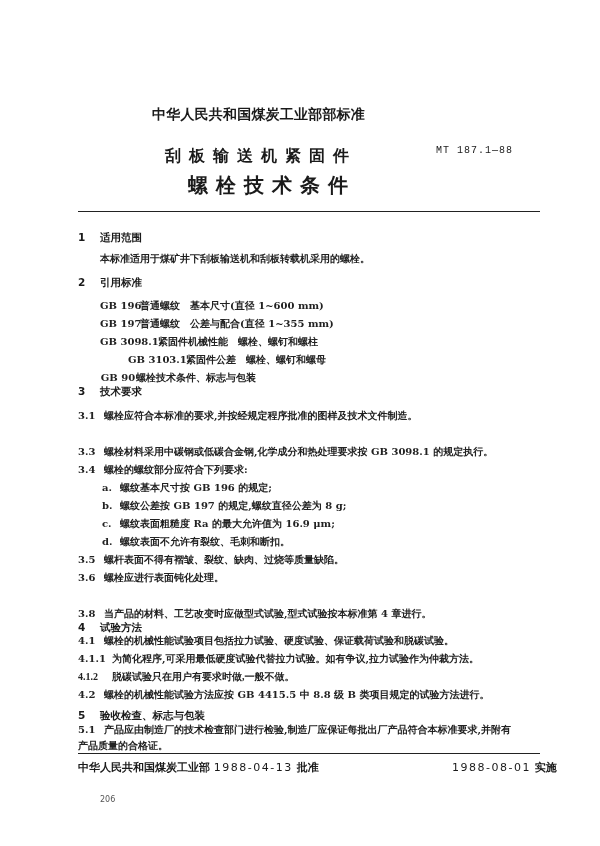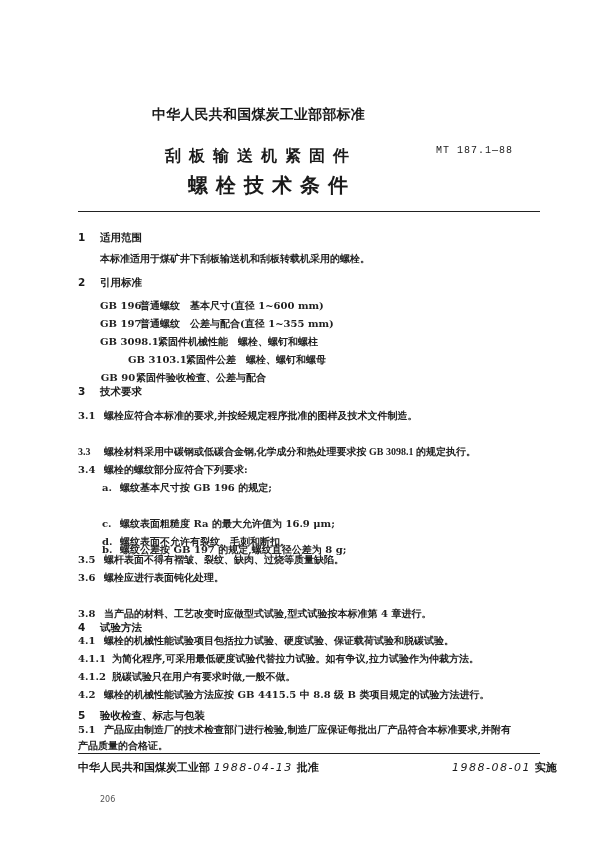--- a/index.html
+++ b/index.html
@@ -38,21 +38,21 @@
     .clause3 .num { display: inline-block; width: 34px; }
     .sub .num { display: inline-block; width: 18px; }
     .footer-left {
       left: 78px; top: 760px; font-size: 11px; font-weight: bold;
       font-family: "DejaVu Sans", "Liberation Sans", sans-serif;
     }
     .footer-right {
       left: 452px; top: 760px; font-size: 11px; font-weight: bold;
       font-family: "DejaVu Sans", "Liberation Sans", sans-serif;
     }
-    .footer-left .date, .footer-right .date { font-weight: normal; letter-spacing: 1.5px; font-style: italic; }
+    .footer-left .date, .footer-right .date { font-weight: normal; letter-spacing: 1.5px; }
     .pageno { left: 100px; top: 795px; font-size: 8px; color: #555;
       font-family: "DejaVu Sans", "Liberation Sans", sans-serif; }
   </style>
 </head>
 <body>
 
 <div class="page">
 
   <div class="abs ministry">中华人民共和国煤炭工业部部标准</div>
   <div class="abs stdno">MT 187.1—88</div>
@@ -74,39 +74,39 @@
   <div class="abs p" style="left:100px; top:317px;">
     <span style="display:inline-block;width:40px;text-align:center;">GB 197</span><span>普通螺纹　公差与配合(直径 1~355 mm)</span>
   </div>
   <div class="abs p" style="left:100px; top:335px;">
     <span style="display:inline-block;width:58px;">GB 3098.1</span><span>紧固件机械性能　螺栓、螺钉和螺柱</span>
   </div>
   <div class="abs p" style="left:100px; top:353px;margin-left:28px;">
     <span style="display:inline-block;width:58px;">GB 3103.1</span><span>紧固件公差　螺栓、螺钉和螺母</span>
   </div>
   <div class="abs p" style="left:100px; top:371px;">
-    <span style="display:inline-block;width:36px;text-align:center;">GB 90</span><span>紧固件验收检查、公差与配合</span>
+    <span style="display:inline-block;width:36px;text-align:center;">GB 90</span><span>螺栓技术条件、标志与包装</span>
   </div>
 
   <div class="abs sec" style="left:78px; top:385px;">
     <span class="num">3</span><span>技术要求</span>
   </div>
   <div class="abs p clause" style="left:78px; top:409px;">
     <span class="num">3.1</span><span>螺栓应符合本标准的要求,并按经规定程序批准的图样及技术文件制造。</span>
   </div>
-  <div class="abs p clause" style="left:78px; top:445px;font-family:Liberation Serif, serif;">
+  <div class="abs p clause" style="left:78px; top:445px;">
     <span class="num">3.3</span><span>螺栓材料采用中碳钢或低碳合金钢,化学成分和热处理要求按 GB 3098.1 的规定执行。</span>
   </div>
   <div class="abs p clause" style="left:78px; top:463px;">
     <span class="num">3.4</span><span>螺栓的螺纹部分应符合下列要求:</span>
   </div>
   <div class="abs p sub" style="left:102px; top:481px;">
     <span class="num">a.</span><span>螺纹基本尺寸按 GB 196 的规定;</span>
   </div>
-  <div class="abs p sub" style="left:102px; top:499px;margin-top:44px;">
+  <div class="abs p sub" style="left:102px; top:499px;">
     <span class="num">b.</span><span>螺纹公差按 GB 197 的规定,螺纹直径公差为 8 g;</span>
   </div>
   <div class="abs p sub" style="left:102px; top:517px;">
     <span class="num">c.</span><span>螺纹表面粗糙度 Ra 的最大允许值为 16.9 μm;</span>
   </div>
   <div class="abs p sub" style="left:102px; top:535px;">
     <span class="num">d.</span><span>螺纹表面不允许有裂纹、毛刺和断扣。</span>
   </div>
   <div class="abs p clause" style="left:78px; top:553px;">
     <span class="num">3.5</span><span>螺杆表面不得有褶皱、裂纹、缺肉、过烧等质量缺陷。</span>
@@ -120,21 +120,21 @@
 
   <div class="abs sec" style="left:78px; top:621px;">
     <span class="num">4</span><span>试验方法</span>
   </div>
   <div class="abs p clause" style="left:78px; top:634px;">
     <span class="num">4.1</span><span>螺栓的机械性能试验项目包括拉力试验、硬度试验、保证载荷试验和脱碳试验。</span>
   </div>
   <div class="abs p clause3" style="left:78px; top:652px;">
     <span class="num">4.1.1</span><span>为简化程序,可采用最低硬度试验代替拉力试验。如有争议,拉力试验作为仲裁方法。</span>
   </div>
-  <div class="abs p clause3" style="left:78px; top:670px;">
+  <div class="abs p clause3" style="left:78px; top:670px;font-family:Liberation Serif, serif;">
     <span class="num">4.1.2</span><span>脱碳试验只在用户有要求时做,一般不做。</span>
   </div>
   <div class="abs p clause" style="left:78px; top:688px;">
     <span class="num">4.2</span><span>螺栓的机械性能试验方法应按 GB 4415.5 中 8.8 级 B 类项目规定的试验方法进行。</span>
   </div>
 
   <div class="abs sec" style="left:78px; top:709px;">
     <span class="num">5</span><span>验收检查、标志与包装</span>
   </div>
   <div class="abs p clause" style="left:78px; top:723px;">

